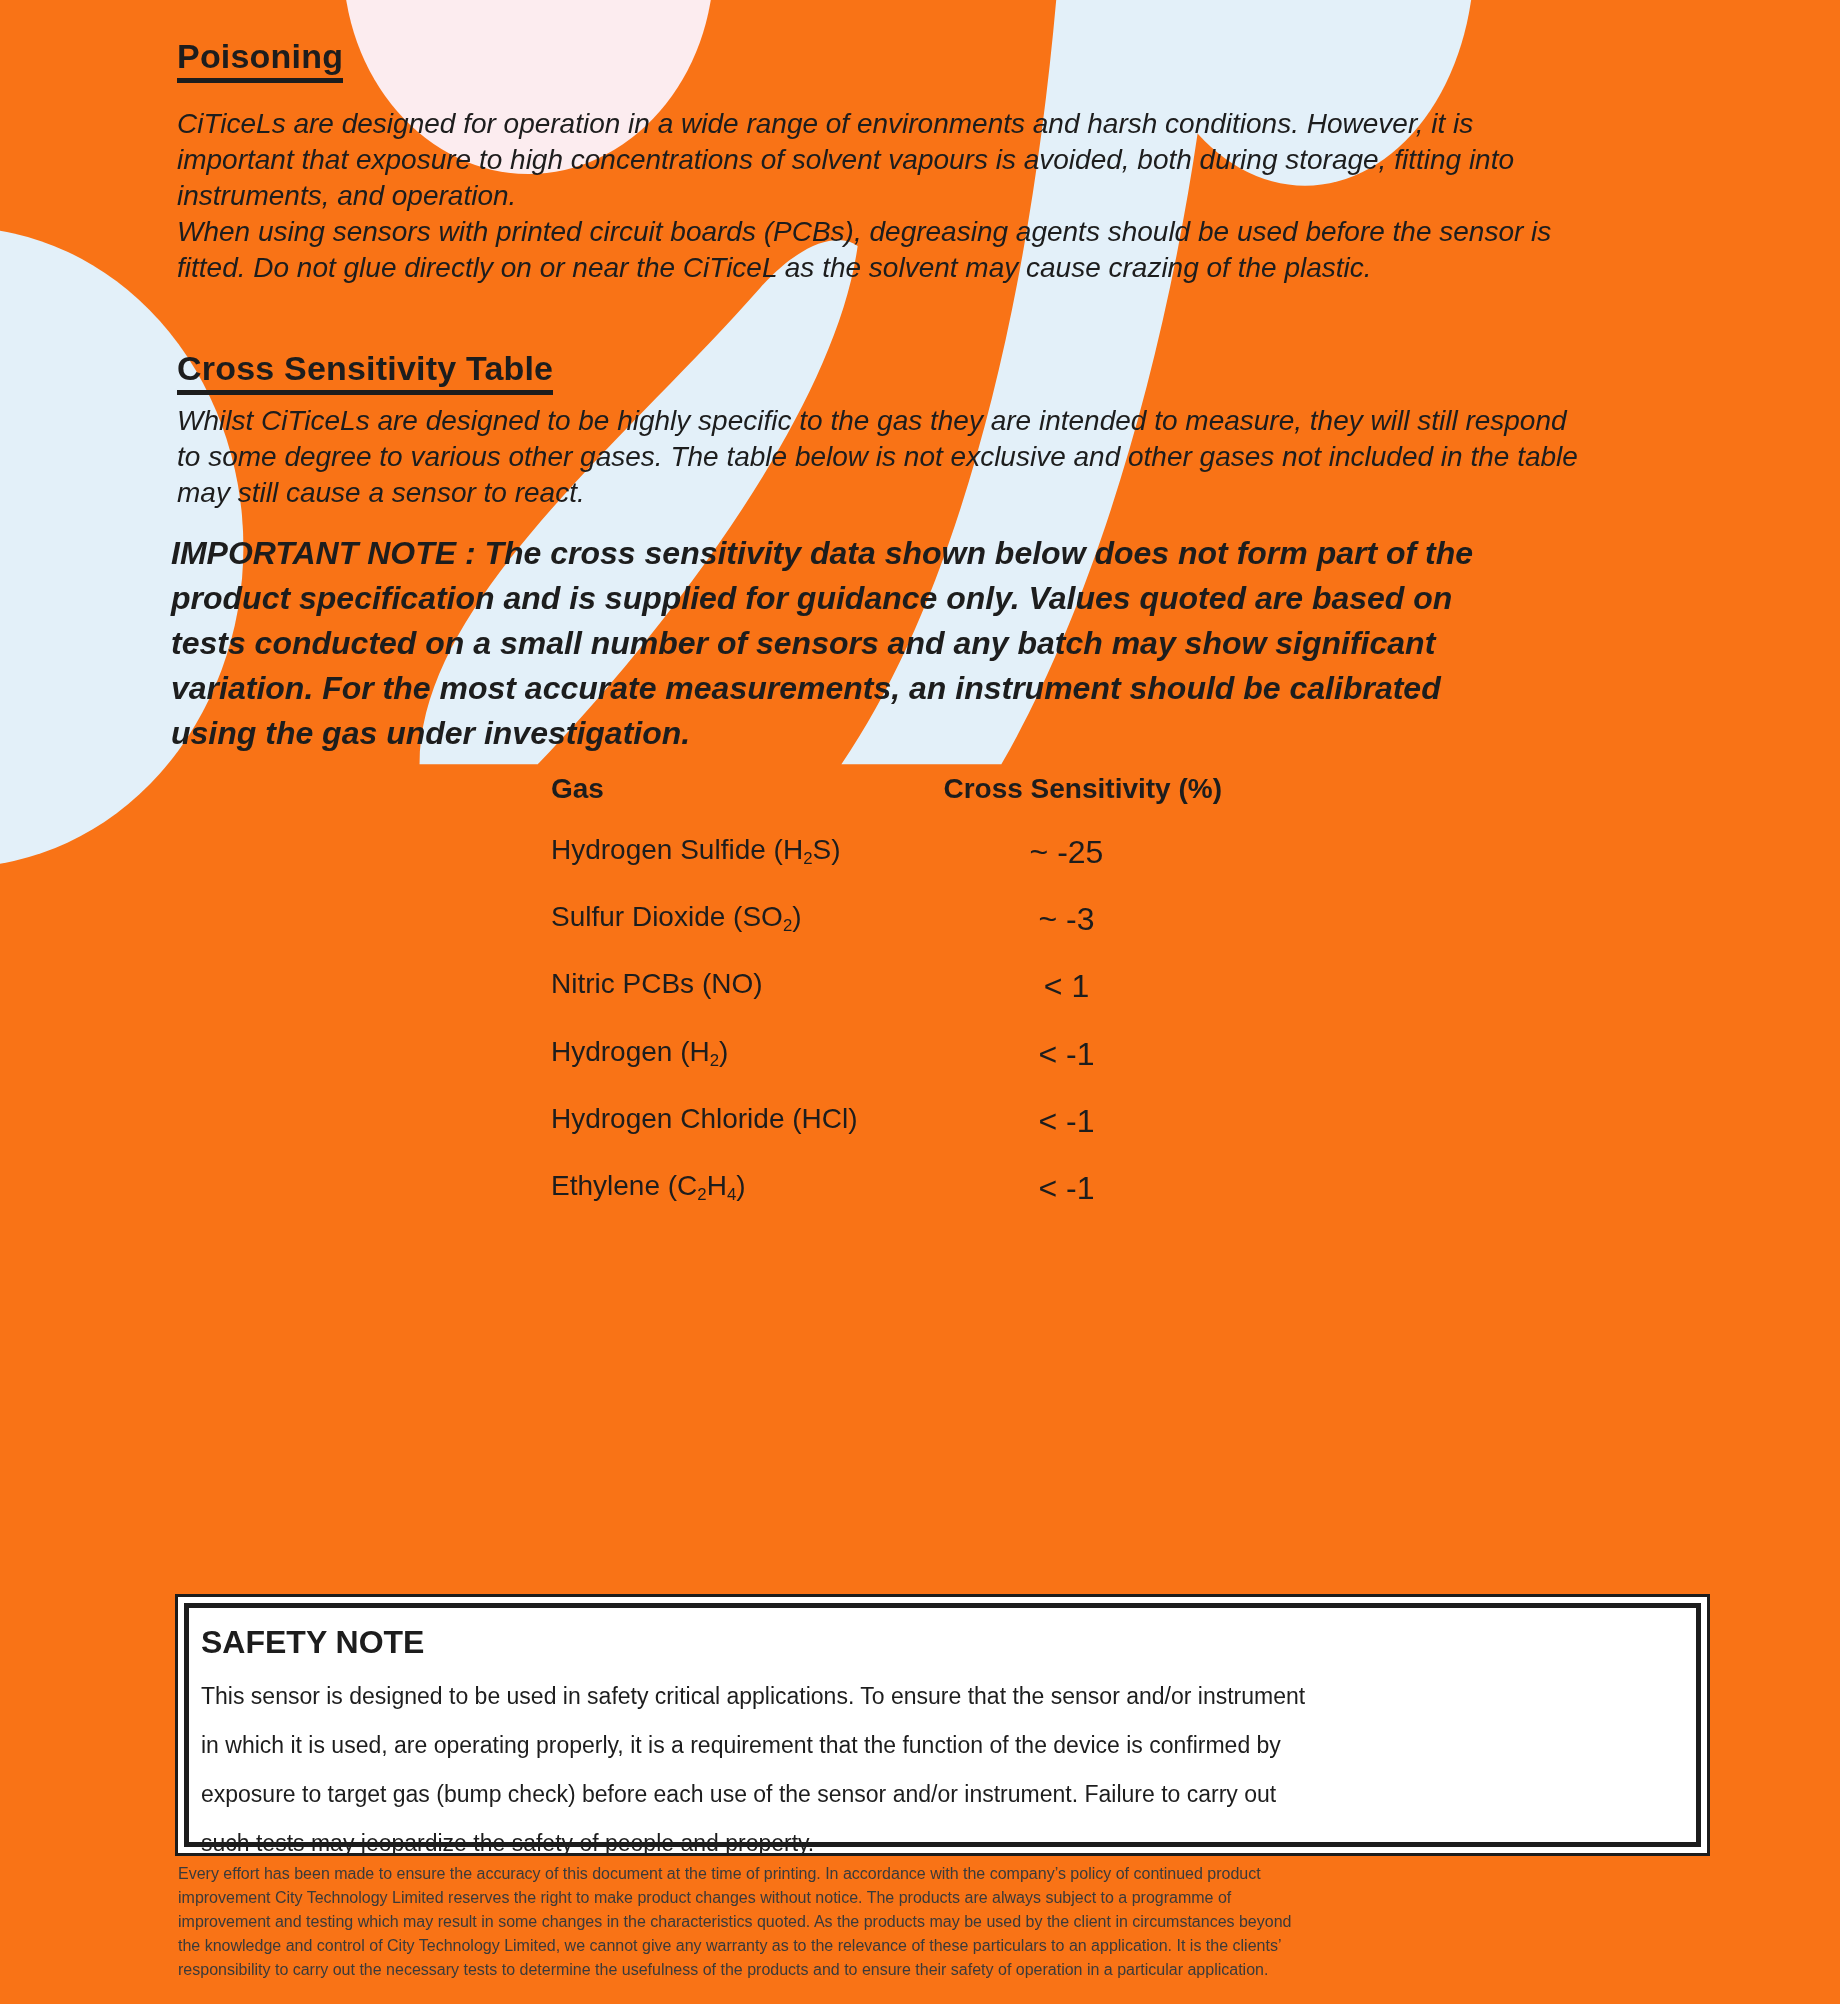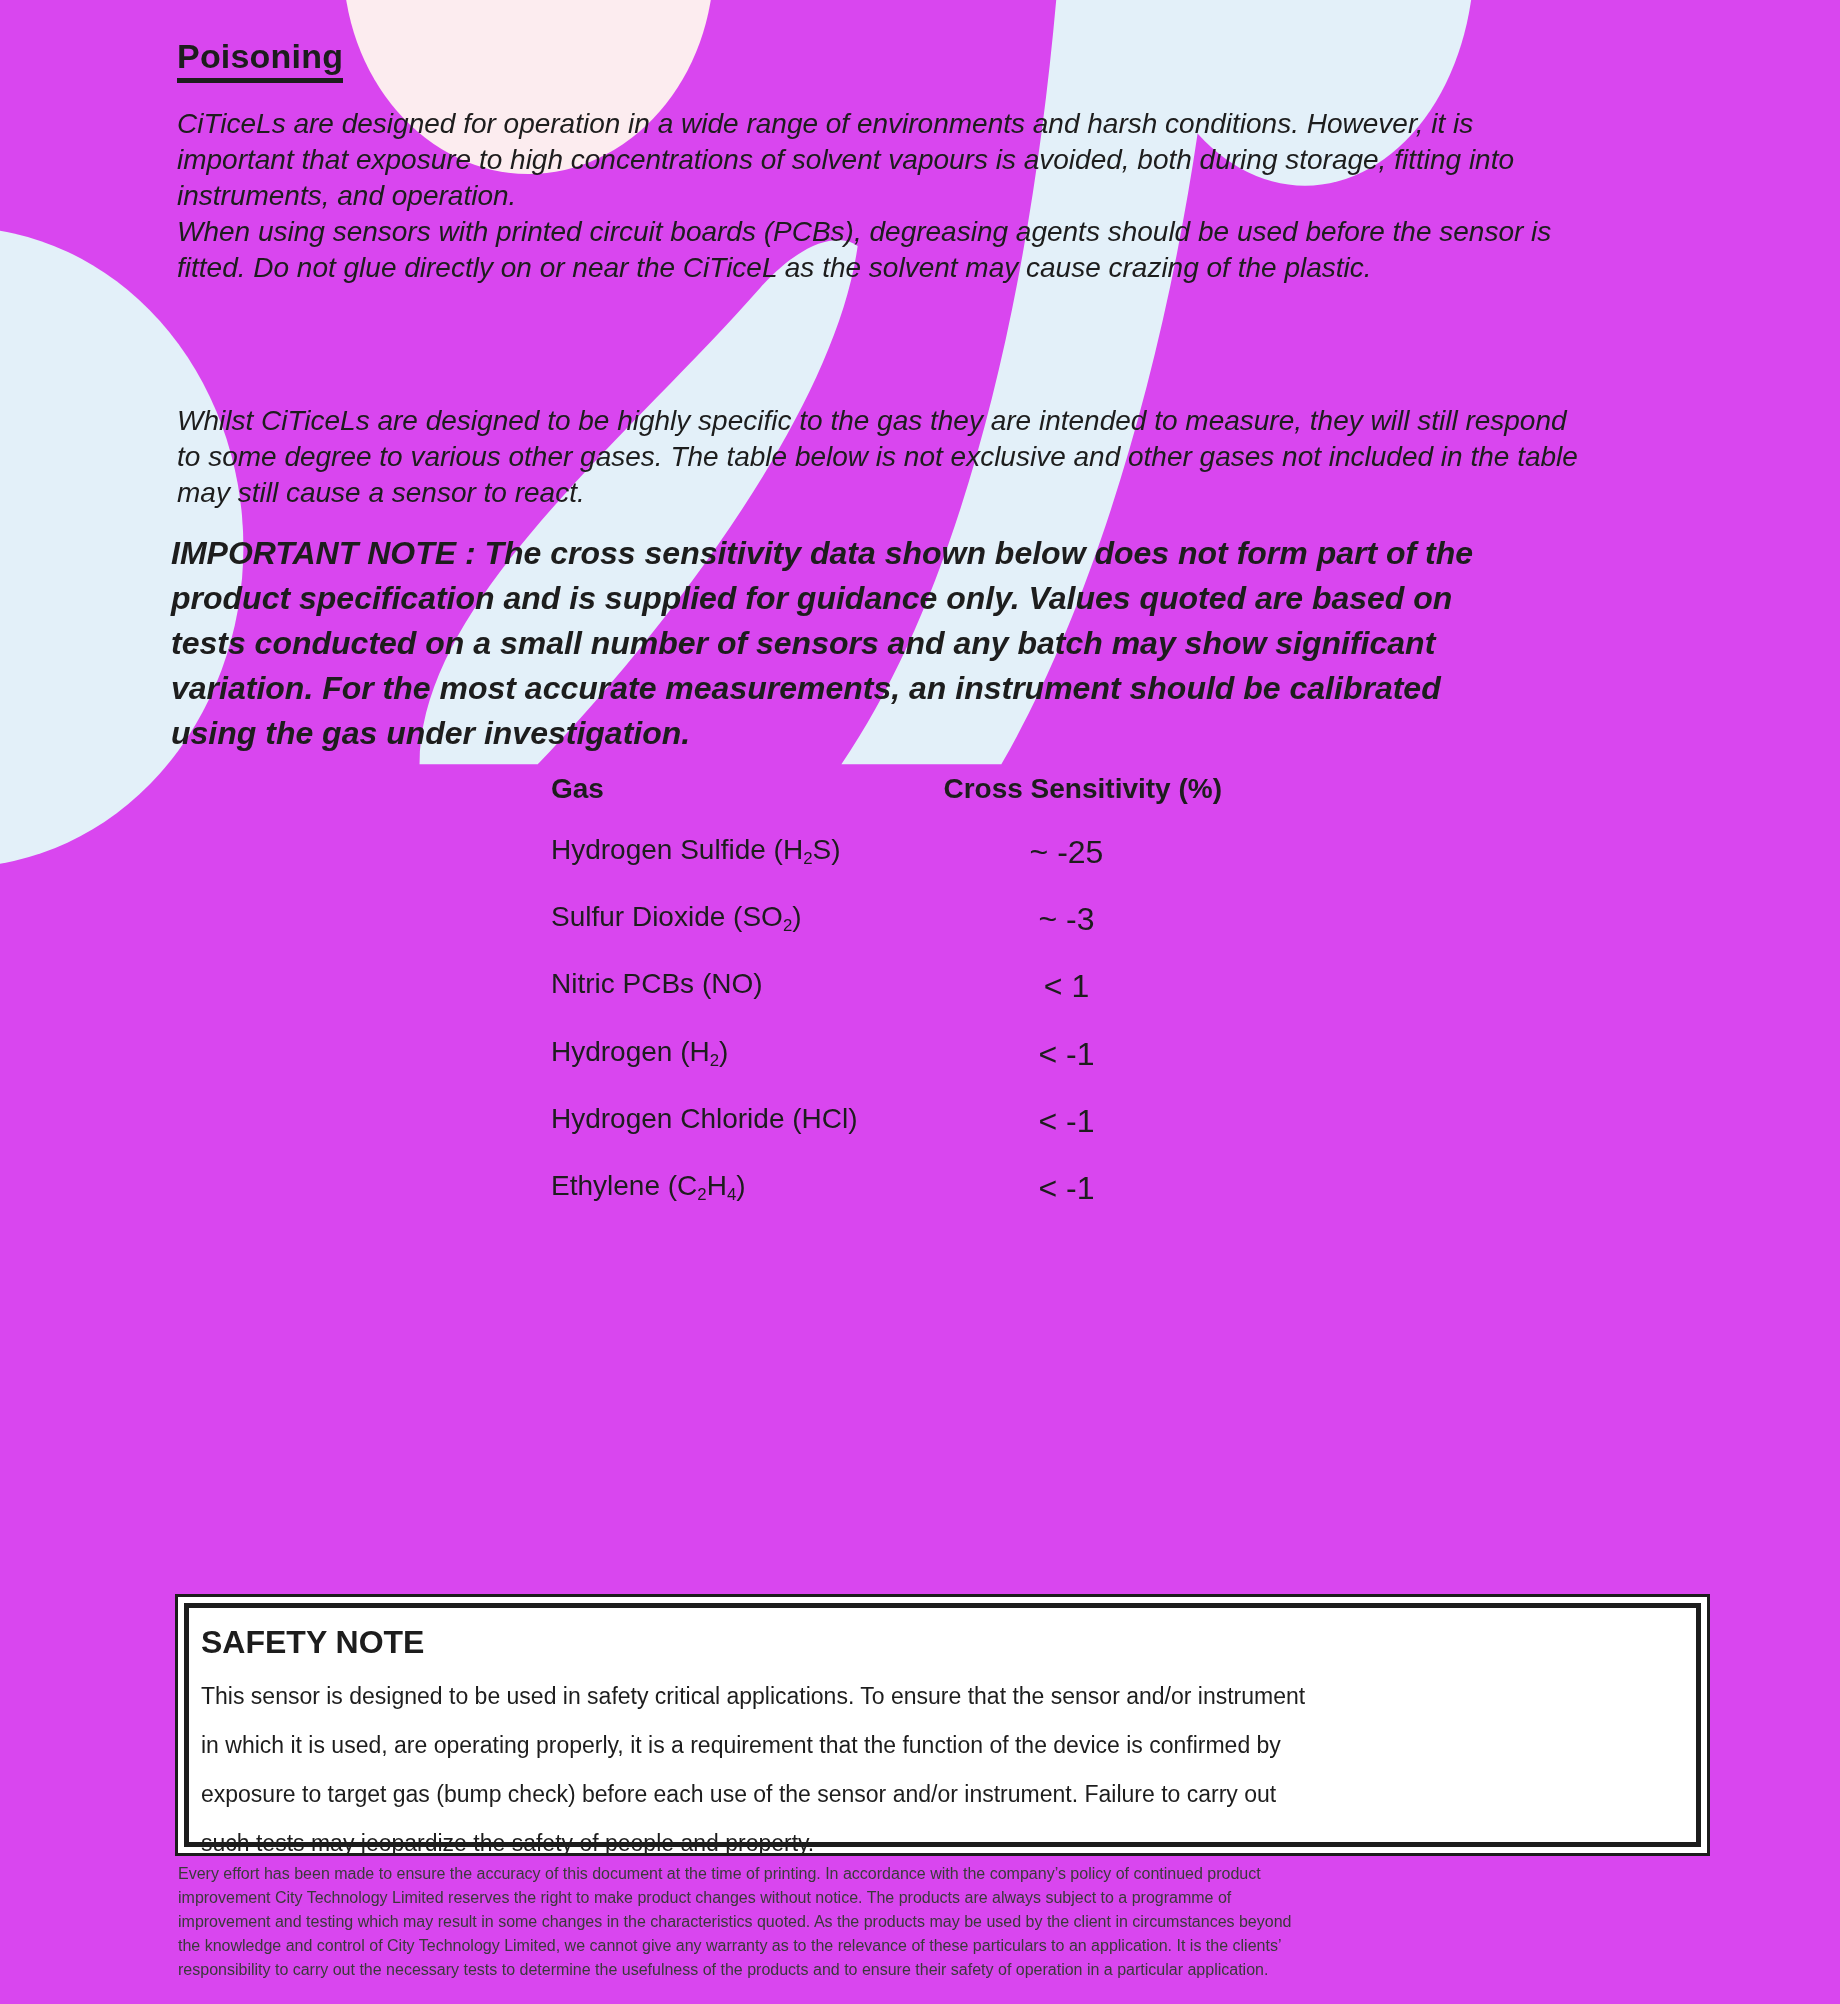--- a/index.html
+++ b/index.html
@@ -1,20 +1,20 @@
 <!DOCTYPE html>
 <html style="font-size:7.4px"><head>
 <meta charset="utf-8">
 <style>
   html, body { margin: 0; padding: 0; background: #ffffff; }
   .page {
     position: relative;
     width: 1840px;
     height: 2005px;
-    background: #d946ef;
+    background: #f97316;
     overflow: hidden;
     font-family: "Liberation Sans", sans-serif;
     color: #1d1d1d;
   }
   .bg-svg { position: absolute; left: 0; top: 0; width: 1840px; height: 2005px; }
 
   .abs { position: absolute; }
 
   h1.doc-heading, h2.doc-heading {
     margin: 0;
@@ -109,20 +109,21 @@
   </svg>
 
   <h1 class="doc-heading abs" style="left:177px; top:39px;">Poisoning</h1>
 
   <div class="body-para abs" style="left:177px; top:106px;">CiTiceLs are designed for operation in a wide range of environments and harsh conditions. However, it is
 important that exposure to high concentrations of solvent vapours is avoided, both during storage, fitting into
 instruments, and operation.
 When using sensors with printed circuit boards (PCBs), degreasing agents should be used before the sensor is
 fitted. Do not glue directly on or near the CiTiceL as the solvent may cause crazing of the plastic.</div>
 
+  <h2 class="doc-heading abs" style="left:177px; top:351px;">Cross Sensitivity Table</h2>
 
   <div class="body-para abs" style="left:177px; top:403px;">Whilst CiTiceLs are designed to be highly specific to the gas they are intended to measure, they will still respond
 to some degree to various other gases. The table below is not exclusive and other gases not included in the table
 may still cause a sensor to react.</div>
 
   <div class="note-para abs" style="left:171px; top:531px;font-style:italic;">IMPORTANT NOTE : The cross sensitivity data shown below does not form part of the
 product specification and is supplied for guidance only. Values quoted are based on
 tests conducted on a small number of sensors and any batch may show significant
 variation. For the most accurate measurements, an instrument should be calibrated
 using the gas under investigation.</div>

